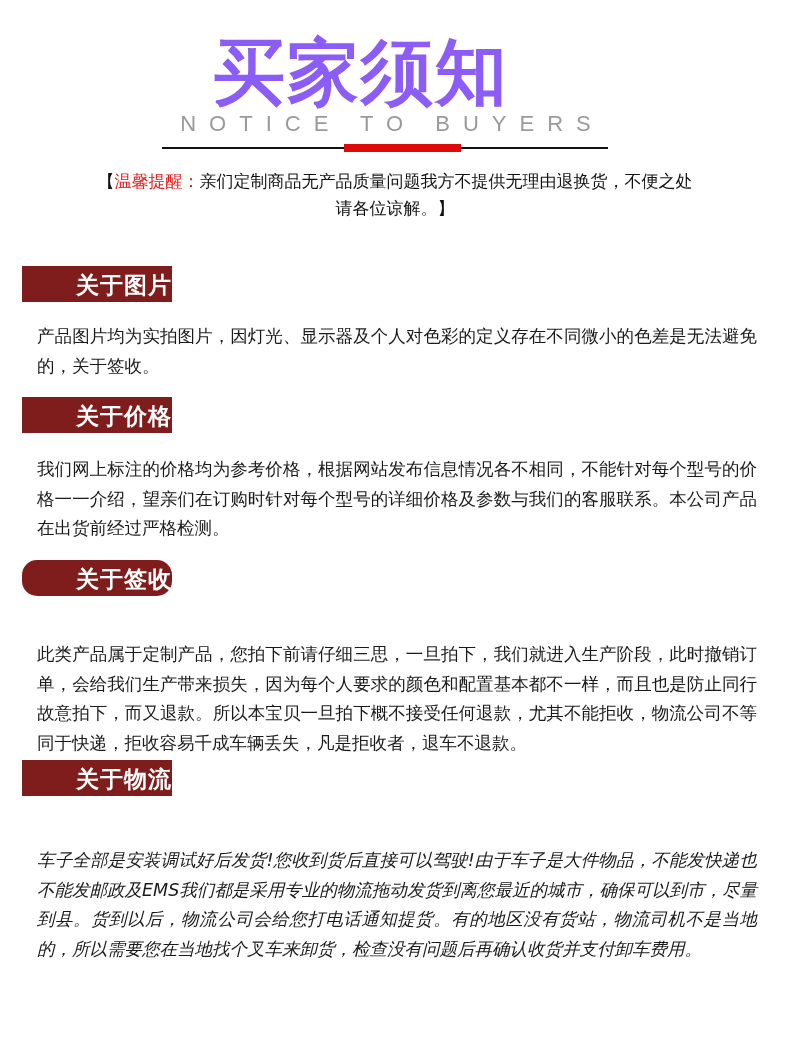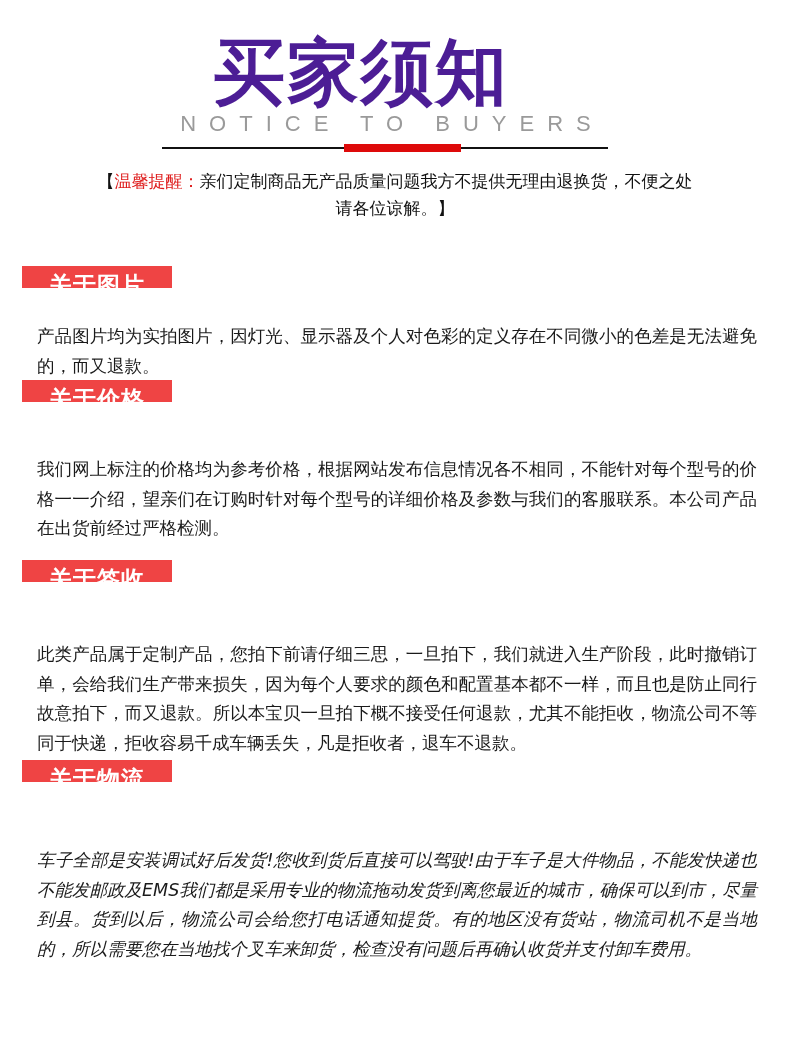--- a/index.html
+++ b/index.html
@@ -17,21 +17,21 @@
     }
     .title {
       position: absolute;
       left: 0;
       width: 722px;
       top: 30px;
       text-align: center;
       font-size: 72px;
       font-weight: bold;
       line-height: 84px;
-      color: #4c1d95;
+      color: #8b5cf6;
       letter-spacing: 2px;
     }
     .subtitle {
       position: absolute;
       left: 0;
       width: 784px;
       top: 108px;
       text-align: center;
       font-family: "Liberation Sans", sans-serif;
       font-size: 22px;
@@ -66,27 +66,27 @@
       color: #111;
       text-align: center;
     }
     .reminder .warn {
       color: #de1a1a;
     }
     .section-tag {
       position: absolute;
       left: 22px;
       width: 150px;
-      height: 22px;
-      background: #ef4444;
+      height: 36px;
+      background: #7f1d1d;
       color: #ffffff;
       font-size: 23px;
       font-weight: bold;
       line-height: 38px;
-      text-align: center;
+      text-align: right;
       letter-spacing: 1px;
     }
     .section-body {
       position: absolute;
       left: 37px;
       width: 720px;
       font-size: 17.5px;
       line-height: 29.5px;
       color: #1a1a1a;
       text-align: justify;
@@ -101,29 +101,29 @@
   <div class="divider-line"></div>
   <div class="divider-accent"></div>
 </div>
 
 <div class="reminder">
   <span>【</span><span class="warn">温馨提醒：</span><span>亲们定制商品无产品质量问题我方不提供无理由退换货，不便之处请各位谅解。</span><span>】</span>
 </div>
 
 <div>
   <div class="section-tag" style="top:266px;">关于图片</div>
-  <div class="section-body" style="top:322px;">产品图片均为实拍图片，因灯光、显示器及个人对色彩的定义存在不同微小的色差是无法避免的，而又退款。</div>
+  <div class="section-body" style="top:322px;">产品图片均为实拍图片，因灯光、显示器及个人对色彩的定义存在不同微小的色差是无法避免的，关于签收。</div>
 </div>
 
 <div>
-  <div class="section-tag" style="top:380px;">关于价格</div>
+  <div class="section-tag" style="top:397px;">关于价格</div>
   <div class="section-body" style="top:435px;margin-top:20px;">我们网上标注的价格均为参考价格，根据网站发布信息情况各不相同，不能针对每个型号的价格一一介绍，望亲们在订购时针对每个型号的详细价格及参数与我们的客服联系。本公司产品在出货前经过严格检测。</div>
 </div>
 
 <div>
-  <div class="section-tag" style="top:560px;">关于签收</div>
+  <div class="section-tag" style="top:560px;border-radius:15px;">关于签收</div>
   <div class="section-body" style="top:616px;margin-top:24px;">此类产品属于定制产品，您拍下前请仔细三思，一旦拍下，我们就进入生产阶段，此时撤销订单，会给我们生产带来损失，因为每个人要求的颜色和配置基本都不一样，而且也是防止同行故意拍下，而又退款。所以本宝贝一旦拍下概不接受任何退款，尤其不能拒收，物流公司不等同于快递，拒收容易千成车辆丢失，凡是拒收者，退车不退款。</div>
 </div>
 
 <div>
   <div class="section-tag" style="top:760px;">关于物流</div>
   <div class="section-body" style="top:846px;font-style:italic;">车子全部是安装调试好后发货!您收到货后直接可以驾驶!由于车子是大件物品，不能发快递也不能发邮政及EMS我们都是采用专业的物流拖动发货到离您最近的城市，确保可以到市，尽量到县。货到以后，物流公司会给您打电话通知提货。有的地区没有货站，物流司机不是当地的，所以需要您在当地找个叉车来卸货，检查没有问题后再确认收货并支付卸车费用。</div>
 </div>
 
 </body></html>

